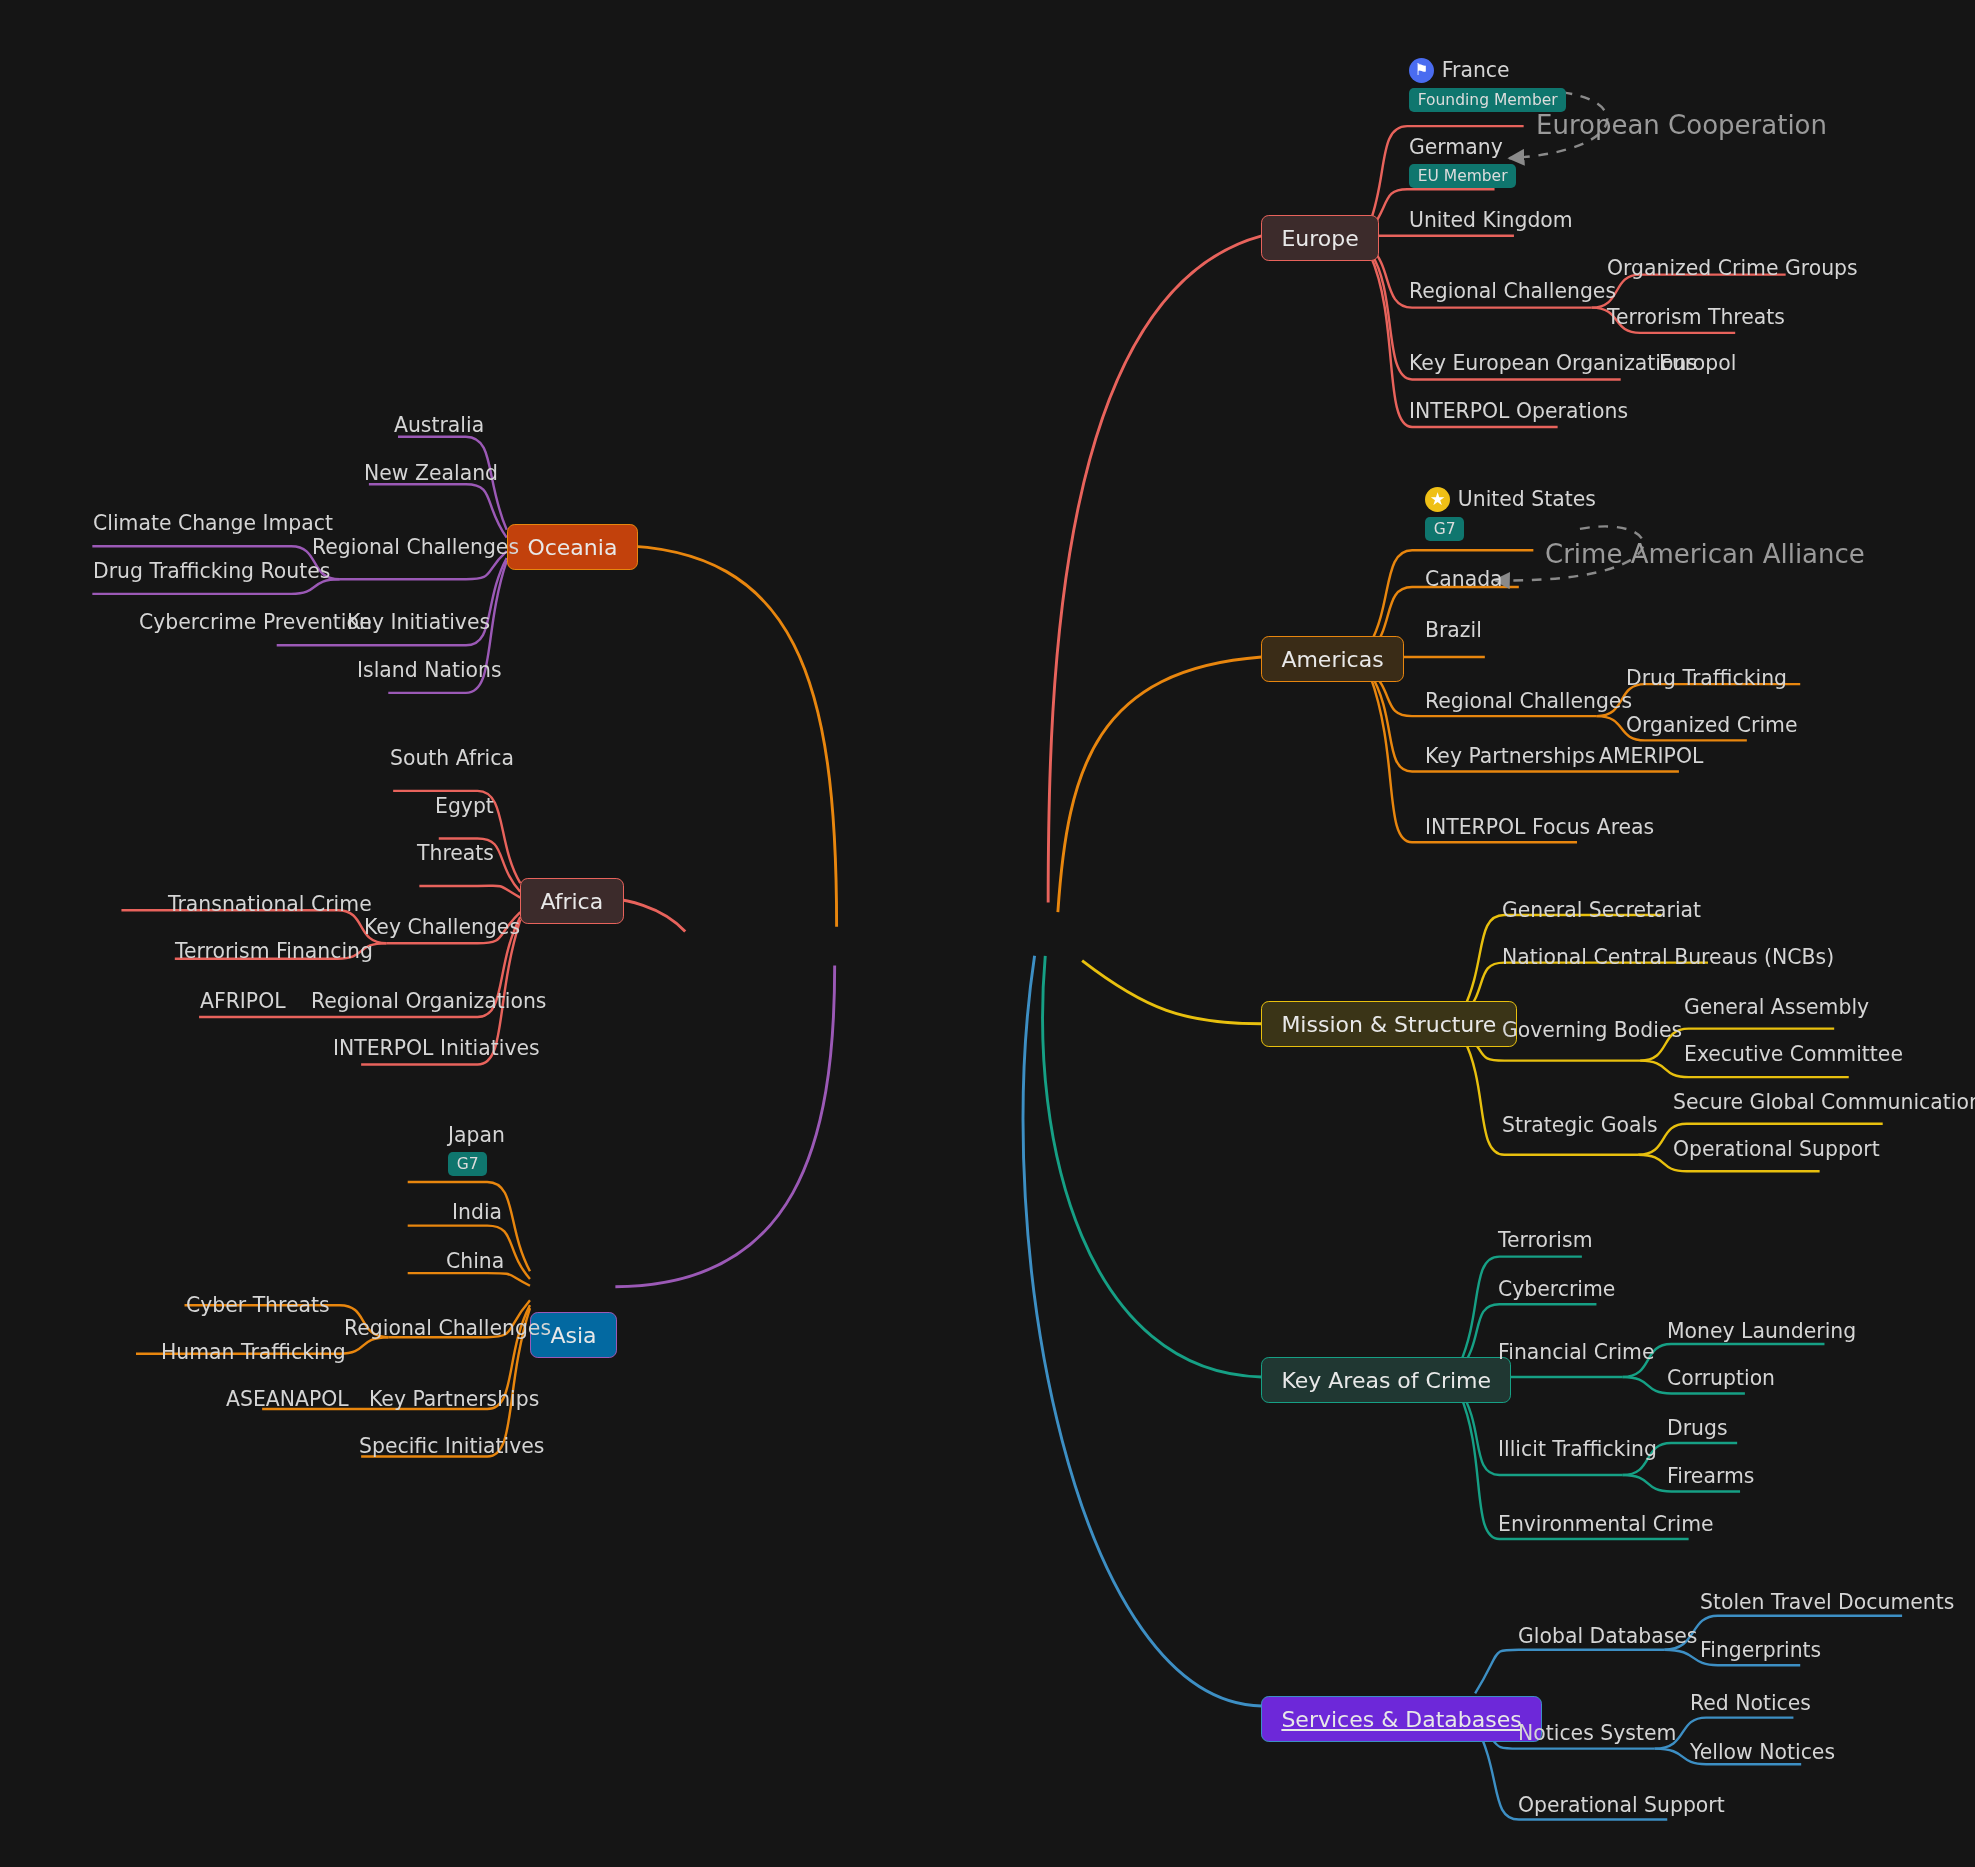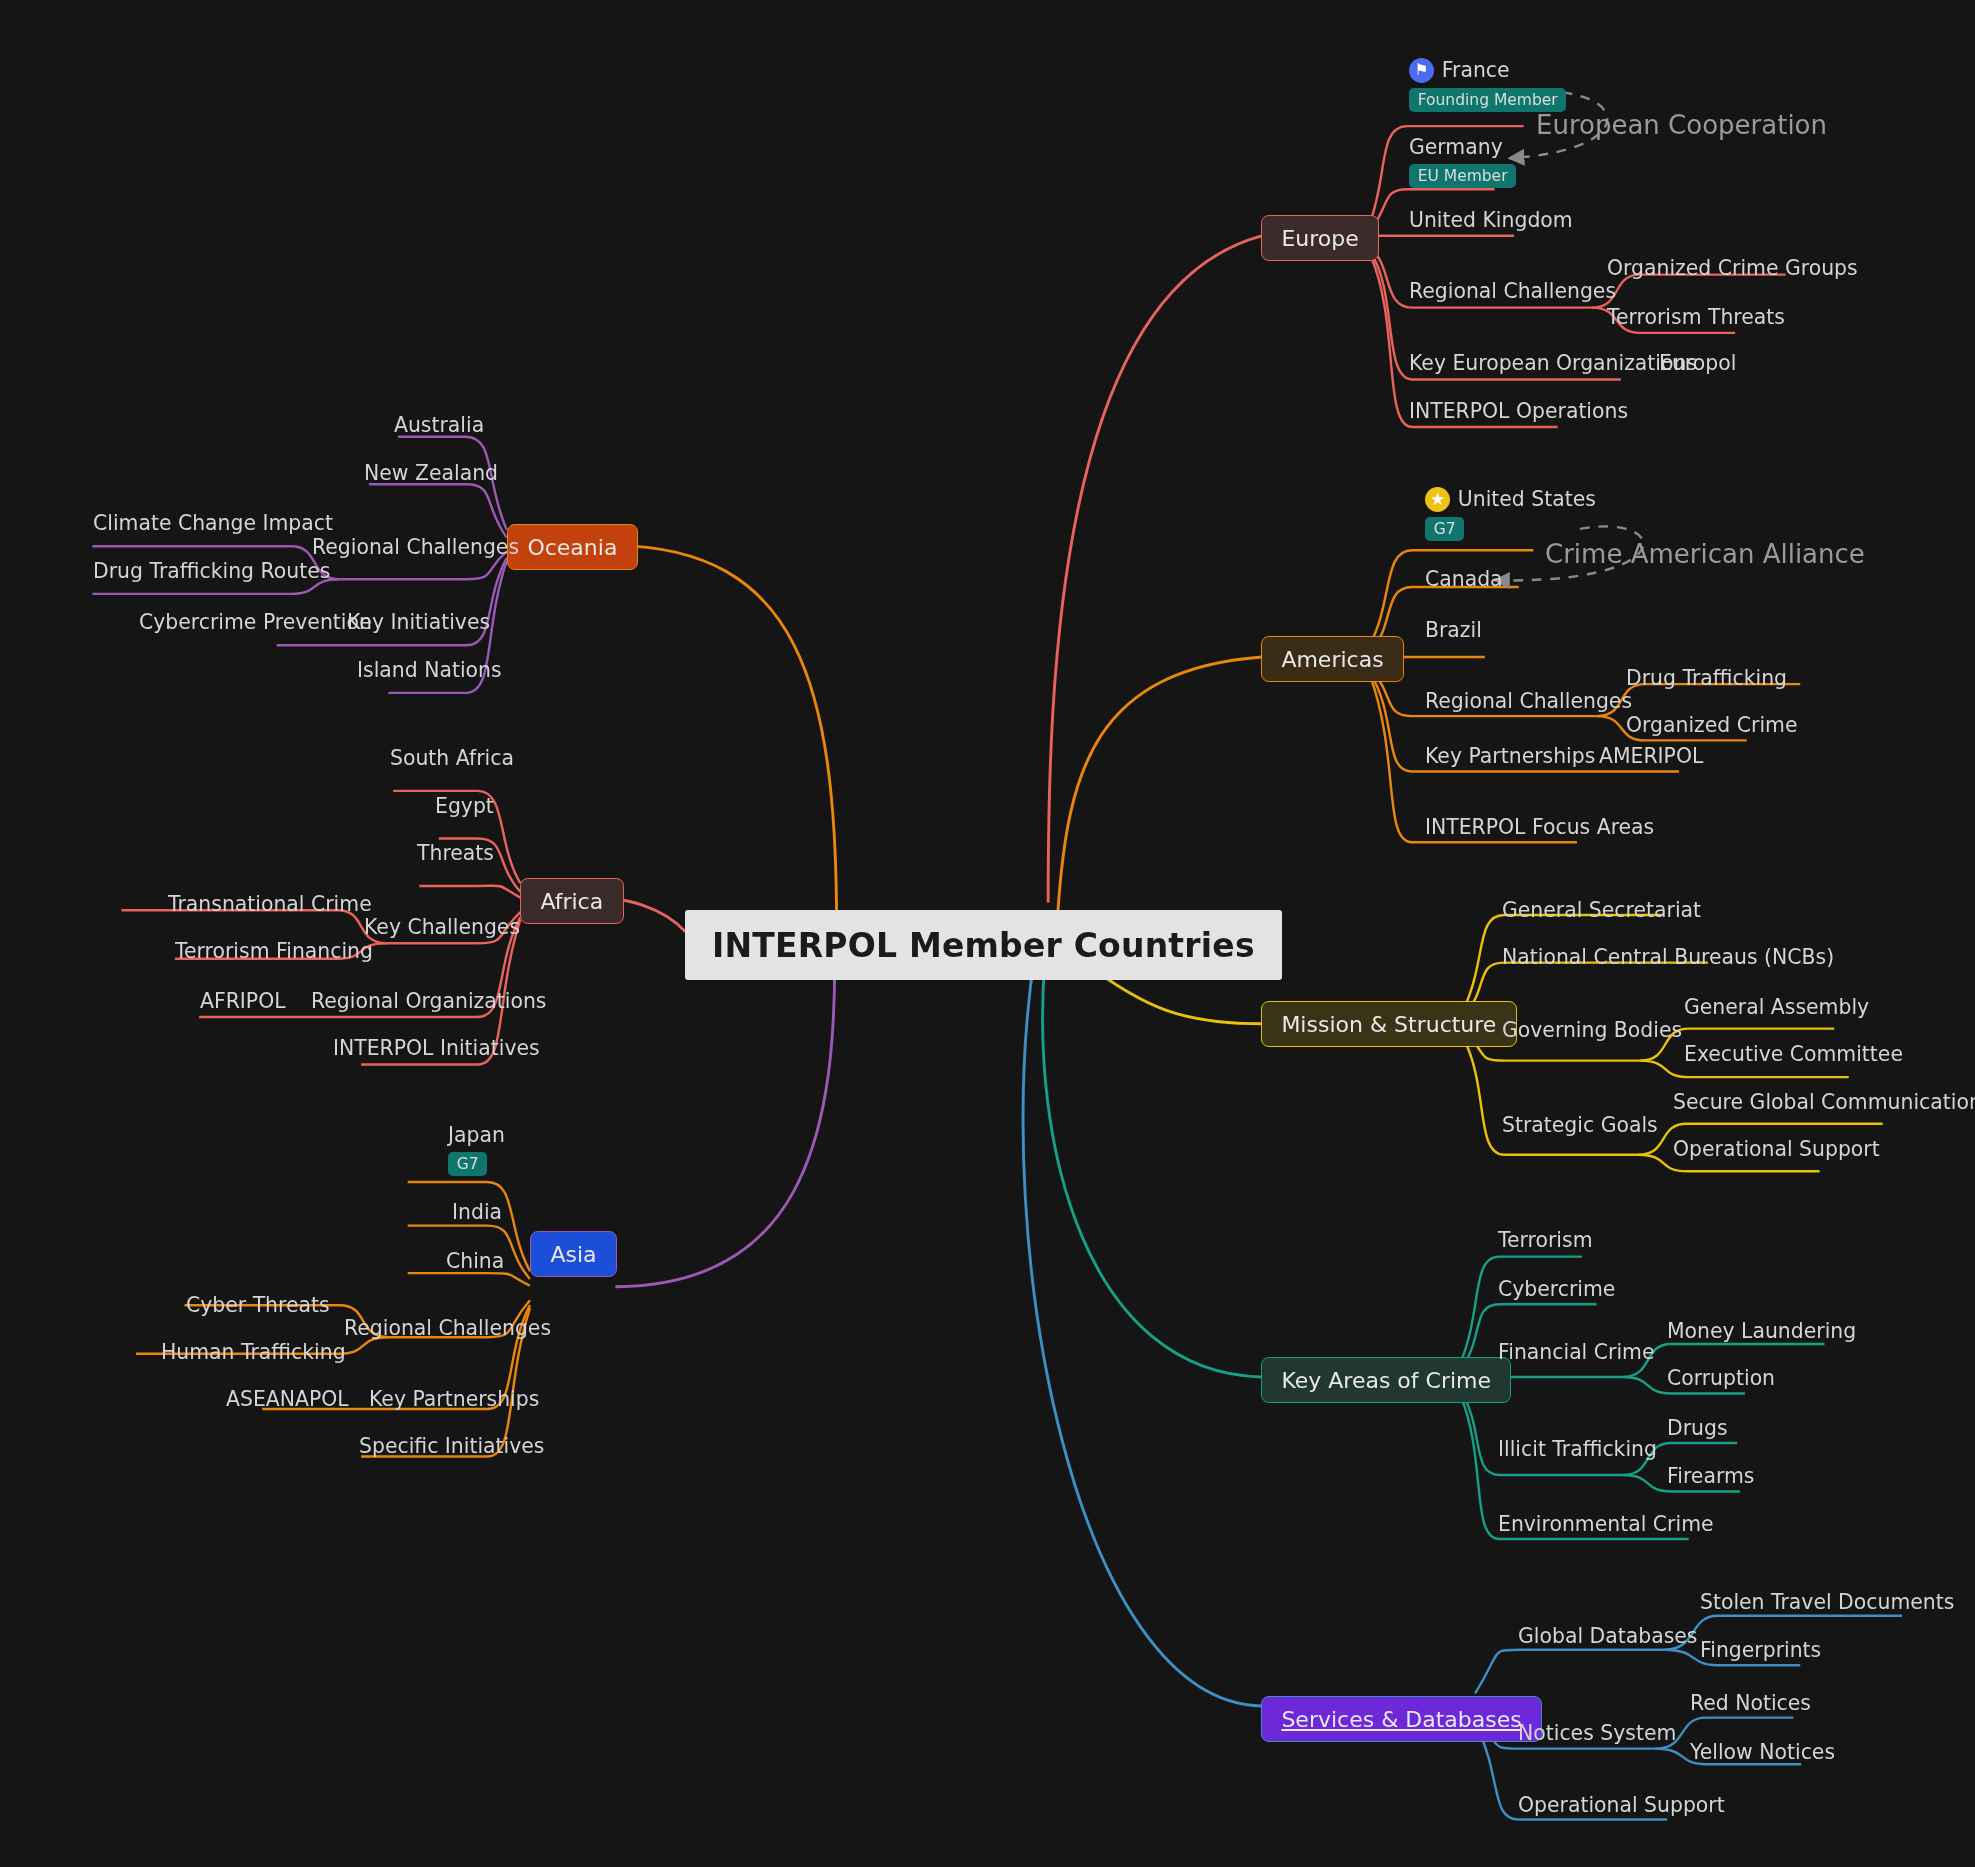--- a/index.html
+++ b/index.html
@@ -174,21 +174,20 @@
     <path d="M546,1340 C520,1370 532,1378 502,1378 L400,1378" stroke="#e8860e" stroke-width="2.5" fill="none"></path>
     <path d="M400,1378 C368,1378 380,1345 350,1345 L190,1345" stroke="#e8860e" stroke-width="2.5" fill="none"></path>
     <path d="M400,1378 C368,1378 380,1395 350,1395 L140,1395" stroke="#e8860e" stroke-width="2.5" fill="none"></path>
     <path d="M546,1345 C520,1395 532,1452 502,1452 L270,1452" stroke="#e8860e" stroke-width="2.5" fill="none"></path>
     <path d="M546,1348 C520,1430 532,1501 502,1501 L372,1501" stroke="#e8860e" stroke-width="2.5" fill="none"></path>
 
     <path d="M1553,96 C1680,80 1700,155 1555,163" stroke="#8a8a8a" stroke-width="2.5" fill="none" stroke-dasharray="10 9" marker-end="url(#arrow)"></path>
     <path d="M1628,545 C1720,528 1735,602 1540,598" stroke="#8a8a8a" stroke-width="2.5" fill="none" stroke-dasharray="10 9" marker-end="url(#arrow)"></path>
   </svg>
 
-  <div class="node root" style="left:685px; top:910px;">INTERPOL Member Countries</div>
 
   <div class="node branch" style="left:1261px; top:215px; background:#3c2b2b; border-color:#e8635c;">Europe</div>
 
   <div class="node" style="left:1409px; top:58px;">
     <div class="leaf-row">
       <span class="ic ic-flag">⚑</span>
       <span class="leaf">France</span>
     </div>
     <span class="badge">Founding Member</span>
   </div>
@@ -278,21 +277,21 @@
   <div class="node leaf" style="left:390px; top:747px;">South Africa</div>
   <div class="node leaf" style="left:435px; top:795px;">Egypt</div>
   <div class="node leaf" style="left:417px; top:842px;">Threats</div>
   <div class="node leaf" style="left:364px; top:916px;">Key Challenges</div>
   <div class="node leaf" style="left:168px; top:893px;">Transnational Crime</div>
   <div class="node leaf" style="left:175px; top:940px;">Terrorism Financing</div>
   <div class="node leaf" style="left:311px; top:990px;">Regional Organizations</div>
   <div class="node leaf" style="left:200px; top:990px;">AFRIPOL</div>
   <div class="node leaf" style="left:333px; top:1037px;">INTERPOL Initiatives</div>
 
-  <div class="node branch" style="left:530px; top:1231px; background:#1d4ed8; border-color:#9b59b6;">Asia</div>
+  <div class="node branch" style="left:530px; top:1312px; background:#0369a1; border-color:#9b59b6;">Asia</div>
 
   <div class="node" style="left:448px; top:1124px;">
     <div class="leaf">Japan</div>
     <span class="badge">G7</span>
   </div>
 
   <div class="node leaf" style="left:452px; top:1201px;">India</div>
   <div class="node leaf" style="left:446px; top:1250px;">China</div>
   <div class="node leaf" style="left:344px; top:1317px;">Regional Challenges</div>
   <div class="node leaf" style="left:186px; top:1294px;">Cyber Threats</div>

